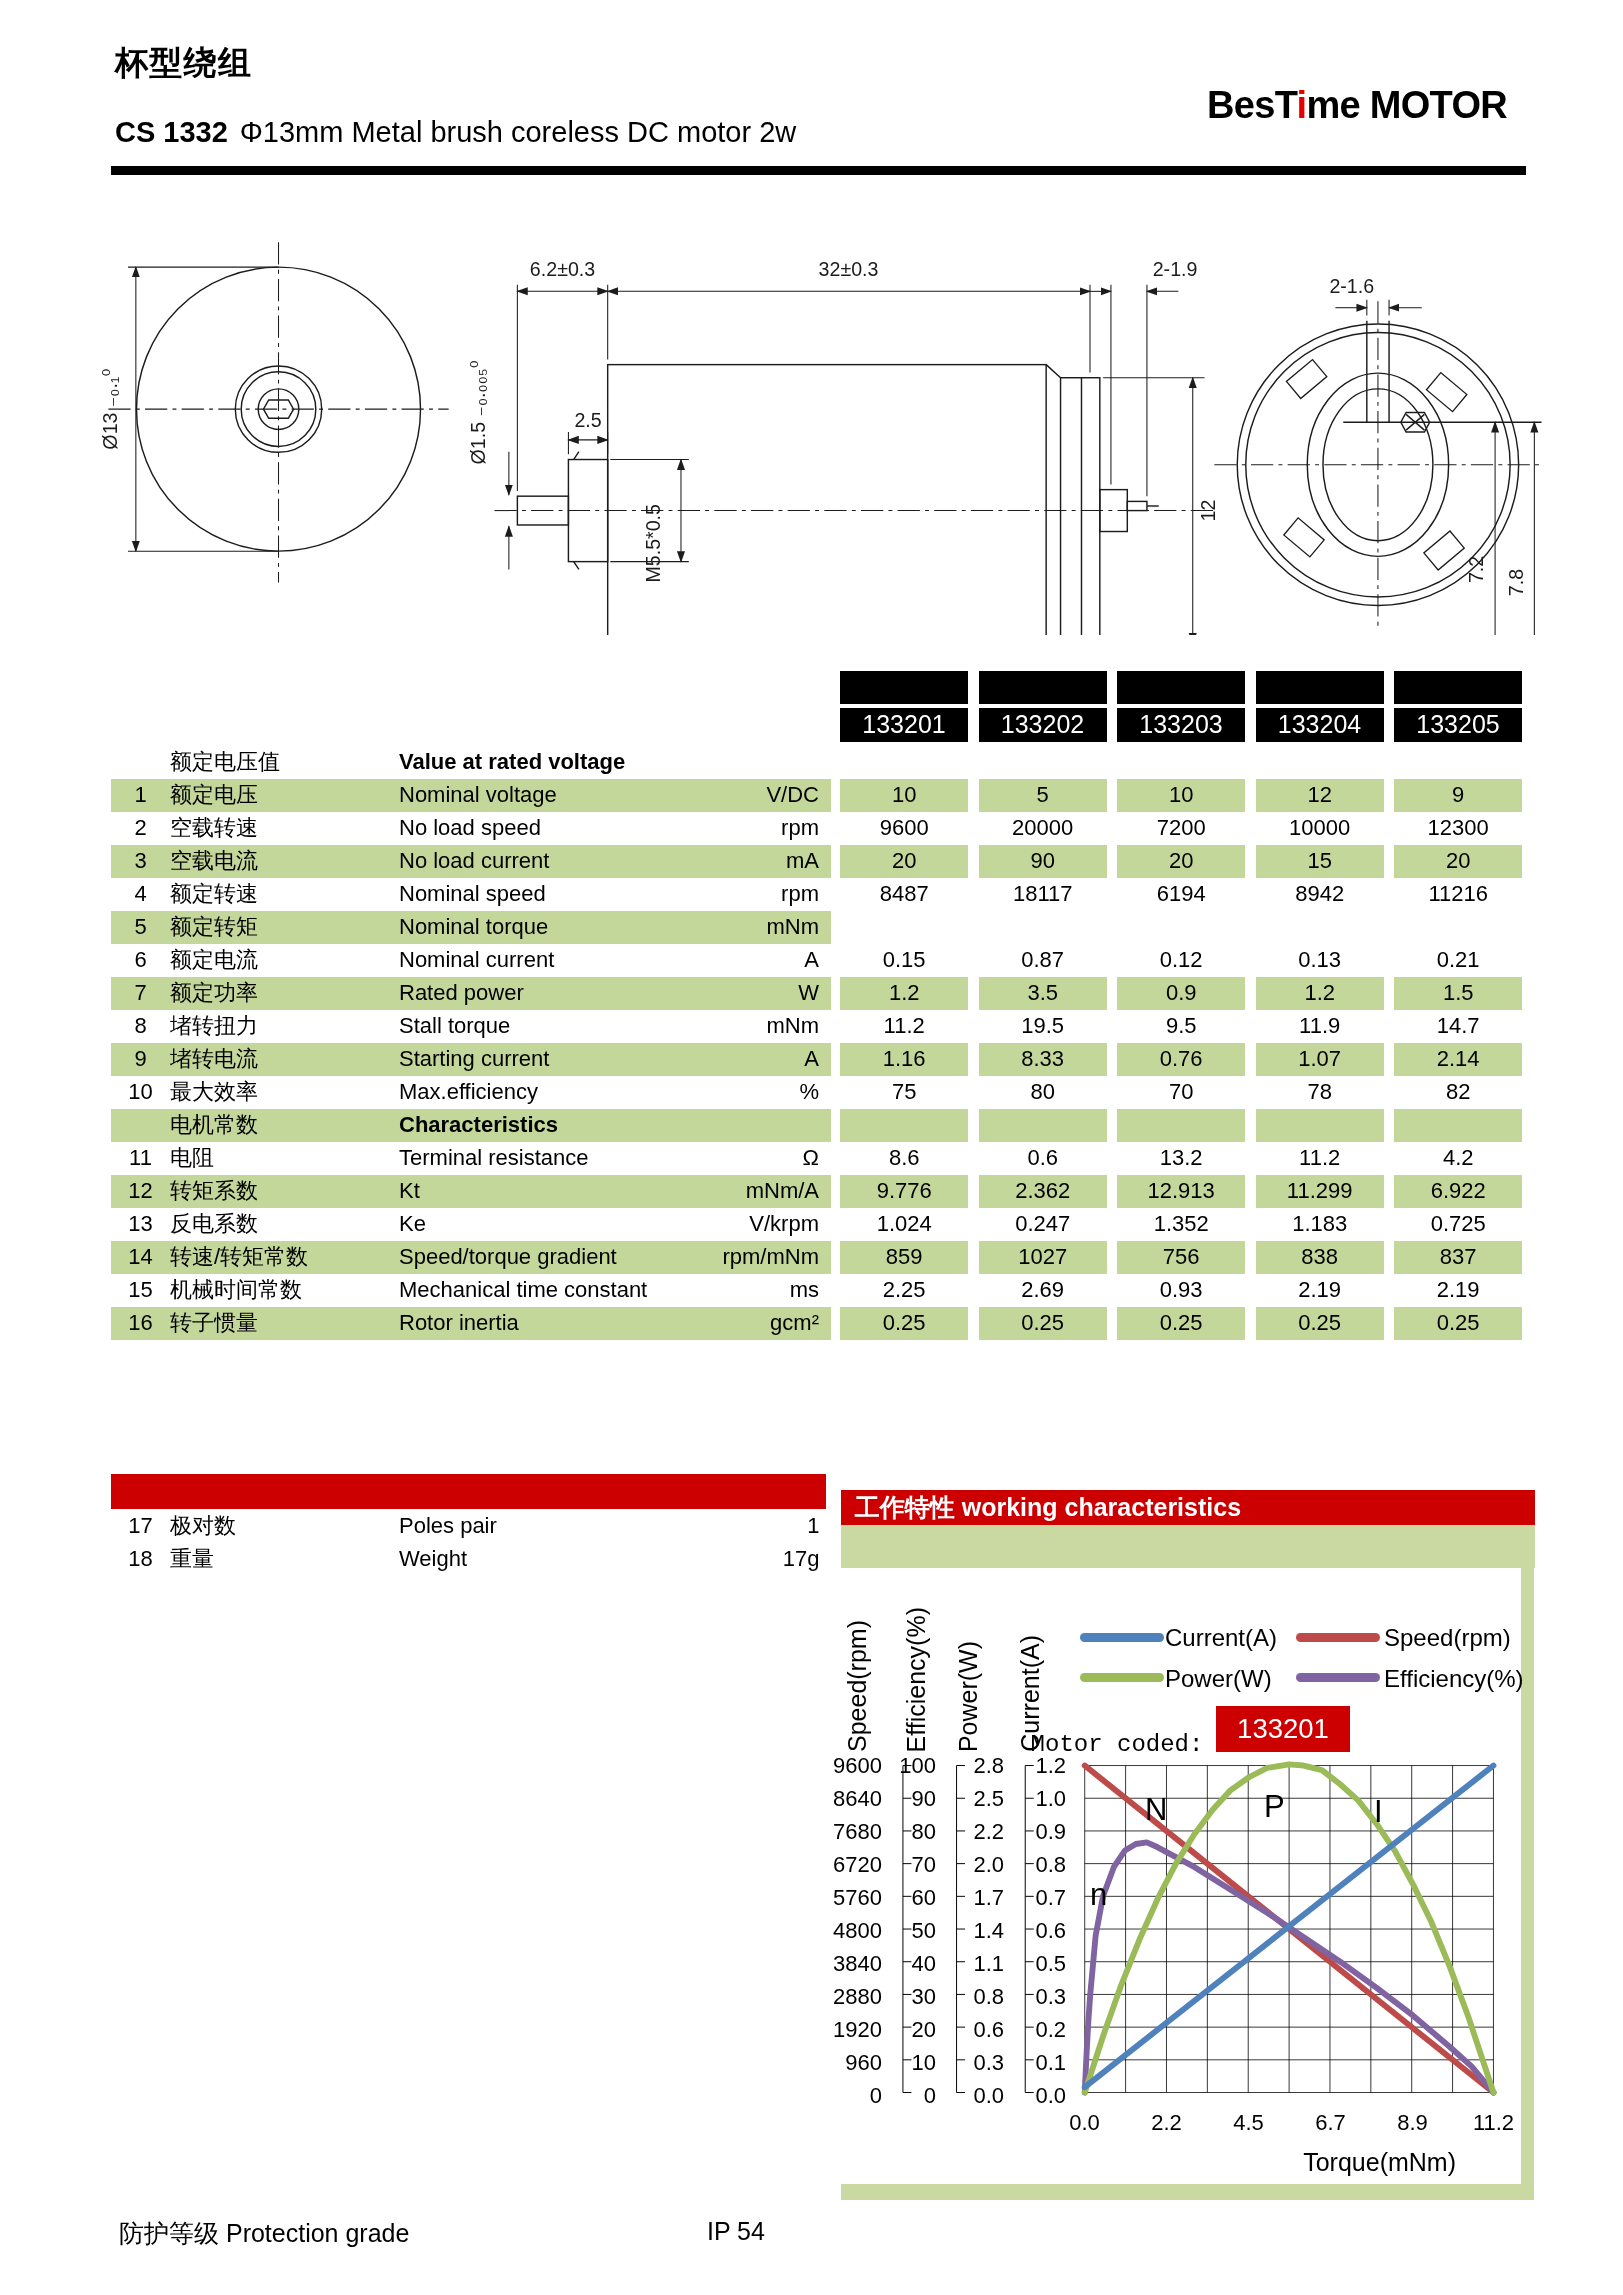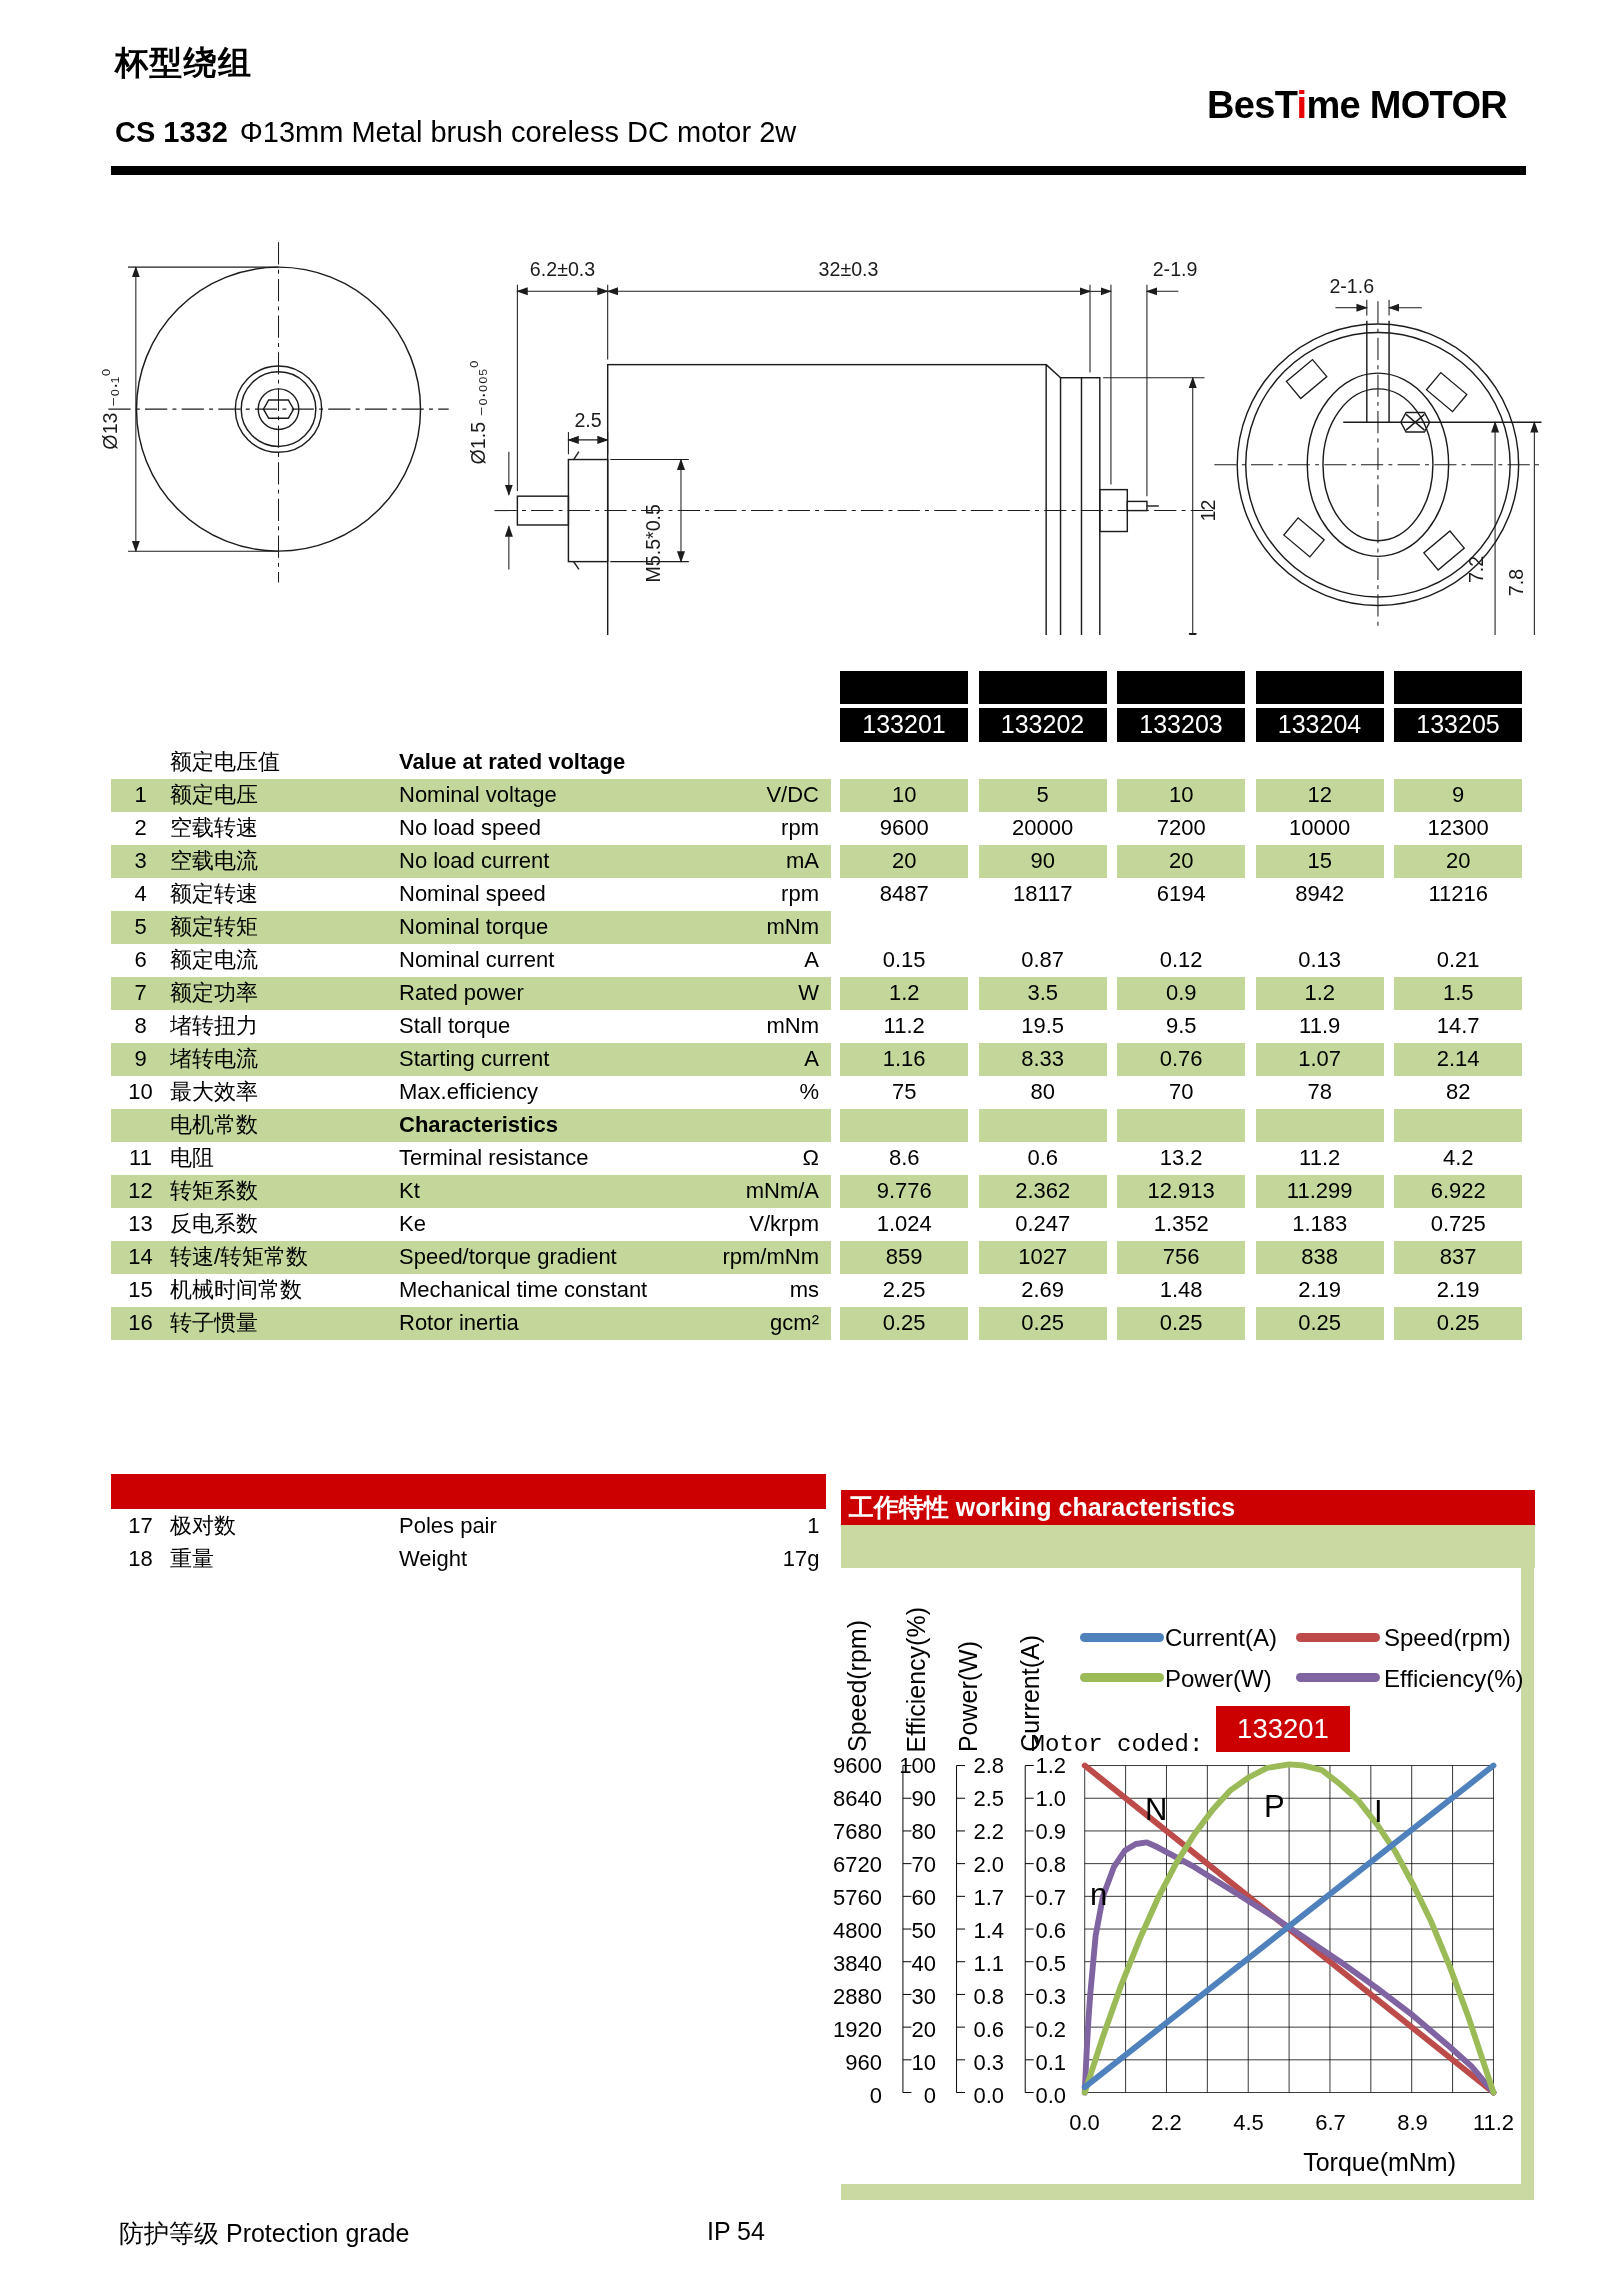--- a/index.html
+++ b/index.html
@@ -41,21 +41,21 @@
   .subhead .lab-en{font-weight:700;}
   .secrow .lab-en{font-weight:700;}
   
   .lower{left:111px;top:1474px;width:715px;}
   .lower .redbar{height:35px;background:#cc0000;}
   .lrow{display:flex;align-items:center;height:33px;font-size:22px;}
   .lrow .lab-val{flex:1;text-align:right;padding-right:6.5px;}
   
   .panel{left:831px;top:1490px;width:703px;height:710px;}
   .panel .redbar{position:absolute;left:9.8px;top:0;width:694px;height:35px;background:#cc0000;
-      color:#fff;font-size:25px;font-weight:700;display:flex;align-items:center;padding-left:8px;box-sizing:border-box;}
+      color:#fff;font-size:25px;font-weight:700;display:flex;align-items:center;padding-left:14px;box-sizing:border-box;}
   .greentop{position:absolute;left:9.8px;top:35px;width:694px;height:43px;background:#c9d9a1;}
   .greenright{position:absolute;left:690px;top:78px;width:13px;height:632px;background:#c9d9a1;}
   .greenbottom{position:absolute;left:9.8px;top:694px;width:681px;height:15.7px;background:#c9d9a1;}
   .vtitle{position:absolute;writing-mode:vertical-rl;transform:rotate(180deg);
           font-size:25px;bottom:448px;white-space:nowrap;}
   .legend-swatch{position:absolute;width:84px;height:8.5px;border-radius:4.6px;}
   .legend-label{position:absolute;font-size:24px;white-space:nowrap;}
   .mclabel{position:absolute;left:196px;top:241px;width:180px;text-align:center;font-size:24px;font-family:Liberation Mono, monospace;}
   .mcbox{position:absolute;left:385px;top:216px;width:134px;height:46px;background:#cc0000;color:#fff;
          font-size:27.5px;display:flex;align-items:center;justify-content:center;}
@@ -457,21 +457,21 @@
       <div class="trow datarow">
         <div class="labelcell bg-white">
           <span class="lab-no">15</span>
           <span class="lab-cn">机械时间常数</span>
           <span class="lab-en">Mechanical time constant</span>
           <span class="lab-unit">ms</span>
         </div>
         <div class="vals">
           <div class="vcell bg-white">2.25</div>
           <div class="vcell bg-white">2.69</div>
-          <div class="vcell bg-white">1.48</div>
+          <div class="vcell bg-white">0.93</div>
           <div class="vcell bg-white">2.19</div>
           <div class="vcell bg-white">2.19</div>
         </div>
       </div>
       <div class="trow datarow">
         <div class="labelcell bg-green">
           <span class="lab-no">16</span>
           <span class="lab-cn">转子惯量</span>
           <span class="lab-en">Rotor inertia</span>
           <span class="lab-unit">gcm²</span>

